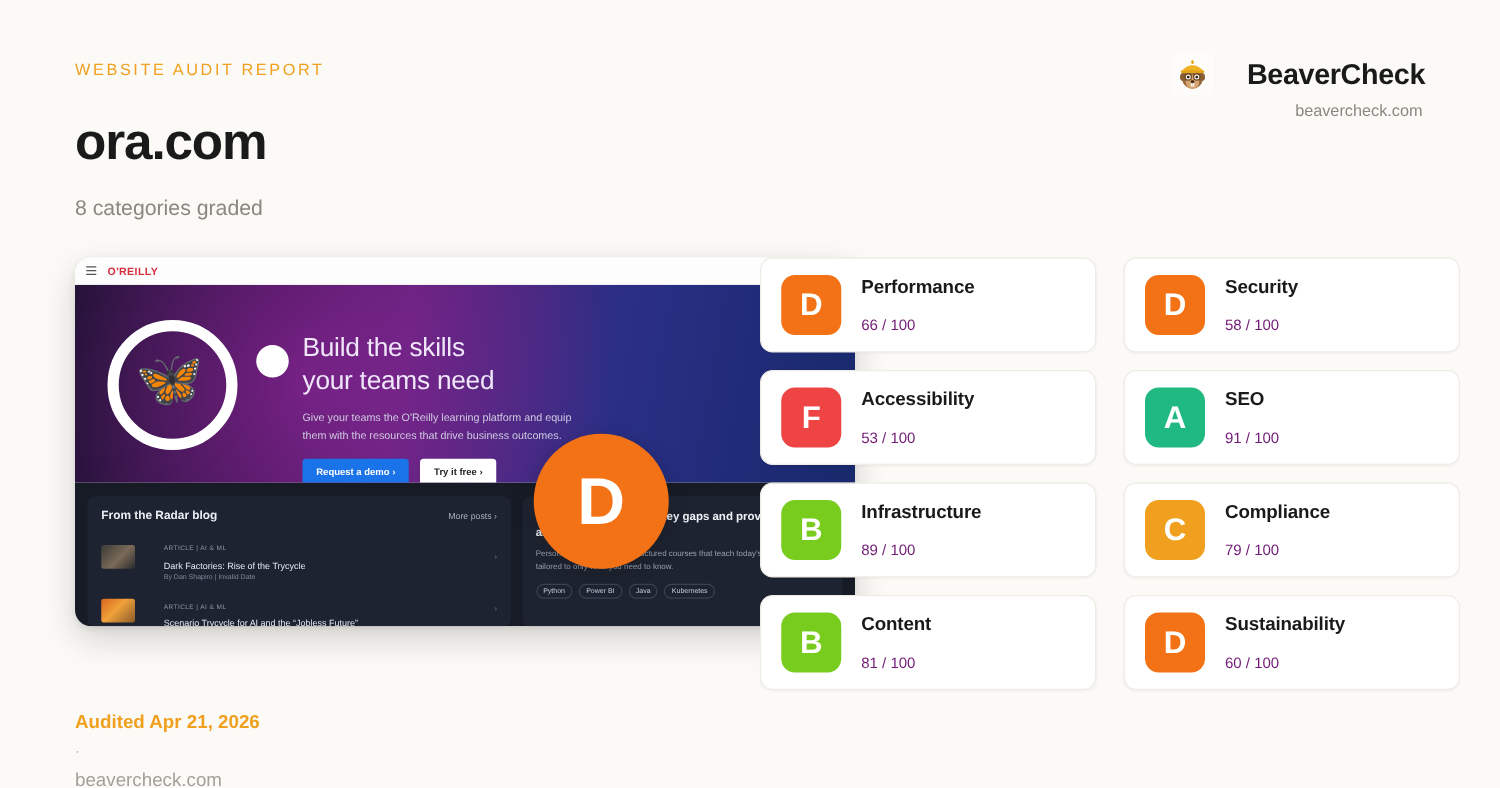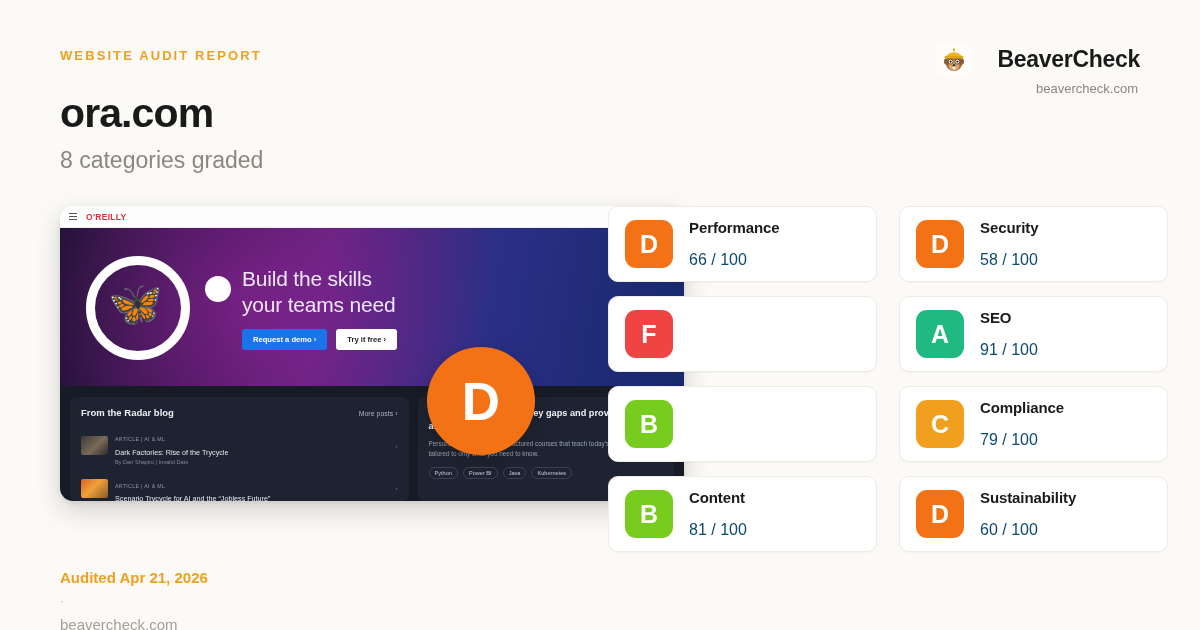--- a/index.html
+++ b/index.html
@@ -7,28 +7,28 @@
   body {
     background:#fbfaf7;
     font-family:"Liberation Sans", sans-serif;
     color:#1c1c1c;
     position:relative;
   }
 
   
   .header { position:absolute; left:60px; top:48px; }
   .kicker {
-    font-size:13px; font-weight:700; letter-spacing:2.1px;
+    font-size:13px; font-weight:400; letter-spacing:2.1px;
     color:#f0a01e; text-transform:uppercase;
   }
   .site-title {
     font-size:41px; font-weight:700; letter-spacing:-0.9px;
     color:#1a1a1a; margin-top:30px; line-height:1;
   }
-  .subtitle { font-size:23px; color:#8a8781; margin-top:13px; }
+  .subtitle { font-size:17px; color:#8a8781; margin-top:23px; }
 
   .brand {
     position:absolute; right:60px; top:42px;
     display:flex; flex-direction:column; align-items:flex-end;
   }
   .brand-row { display:flex; align-items:center; gap:27px; }
   .brand-logo {
     width:34px; height:34px; border-radius:5px; background:#fdfcfa;
     display:flex; align-items:center; justify-content:center;
   }
@@ -85,21 +85,21 @@
     padding:6px 11px; border-radius:3px;
   }
 
   .lower { height:115px; background:#161b26; display:flex; padding:11px 10px 0 10px; gap:9px; }
   .panel { background:#1d2330; border-radius:6px; padding:10px 11px; }
   .panel-l { flex:1.35; }
   .panel-r { flex:1; position:relative; overflow:hidden; }
   .panel-head { display:flex; align-items:baseline; }
   .panel-title { font-size:9.5px; font-weight:700; color:#eceff4; }
   .panel-more { margin-left:auto; font-size:7px; color:#aab2c0; }
-  .article { display:flex; gap:7px; margin-top:9px; align-items:center; }
+  .article { display:flex; gap:23px; margin-top:9px; align-items:center; }
   .thumb { width:27px; height:19px; border-radius:2px; flex:none; }
   .thumb.t1 { background:linear-gradient(135deg,#3b3a38,#7a6a58 55%,#2a2a2c); }
   .thumb.t2 { background:linear-gradient(135deg,#d9641f,#f0a23a 45%,#8a5a2a); }
   .art-meta { font-size:5.2px; color:#8f98a8; letter-spacing:.35px; }
   .art-title { font-size:7.2px; color:#e3e8ef; margin-top:2.5px; }
   .art-by { font-size:5.6px; color:#7f8899; margin-top:2px; }
   .art-chev { margin-left:auto; font-size:6px; color:#78808f; }
   .promo-title { font-size:9.2px; font-weight:700; color:#eef1f6; line-height:1.38; }
   .promo-p { font-size:6.4px; color:#98a1b0; line-height:1.52; margin-top:7px; }
   .tags { display:flex; gap:5px; margin-top:8px; flex-wrap:wrap; }
@@ -128,21 +128,21 @@
     background:#fff; border:1px solid #efece6; border-radius:10px;
     height:76px; display:flex; align-items:center; padding:0 16px; gap:16px;
     box-shadow:0 1px 2px rgba(20,18,14,.035);
   }
   .badge {
     width:48px; height:48px; border-radius:11px; flex:none;
     display:flex; align-items:center; justify-content:center;
     color:#fff; font-size:25px; font-weight:700; line-height:1;
   }
   .card-name { font-size:15px; font-weight:700; color:#1a1a1a; letter-spacing:-.1px; }
-  .card-score { font-size:16px; color:#0c4a6e; margin-top:15px; }
+  .card-score { font-size:12px; color:#701a75; margin-top:15px; }
 
   
   .footer {
     position:absolute; left:60px; top:569px;
     display:flex; align-items:baseline; gap:8px; font-size:15px;flex-direction:column;
   }
   .f-date { color:#f0a01e; font-weight:700; }
   .f-dot { color:#b8b5ae; font-size:12px; }
   .f-url { color:#a3a099; }
 </style>
@@ -195,20 +195,21 @@
 
     <div class="hero">
       <div class="hero-ring"></div>
       <div class="hero-butterfly">🦋</div>
       <div class="hero-dot"></div>
       <div class="hero-copy">
         <div class="hero-h1">
           <span>Build the skills</span><br>
           <span>your teams need</span>
         </div>
+        <div class="hero-p">Give your teams the O'Reilly learning platform and equip them with the resources that drive business outcomes.</div>
         <div class="hero-btns">
           <span class="btn-a">Request a demo  ›</span>
           <span class="btn-b">Try it free  ›</span>
         </div>
       </div>
     </div>
 
     <div class="lower">
       <div class="panel panel-l">
         <div class="panel-head">
@@ -264,32 +265,40 @@
   <div class="card">
     <span class="badge" style="background: rgb(244, 114, 22);">D</span>
     <span>
       <div class="card-name">Security</div>
       <div class="card-score">58 / 100</div>
     </span>
   </div>
 
   <div class="card">
     <span class="badge" style="background: rgb(238, 68, 68);">F</span>
+    <span>
+      <div class="card-name">Accessibility</div>
+      <div class="card-score">53 / 100</div>
+    </span>
   </div>
 
   <div class="card">
     <span class="badge" style="background: rgb(31, 185, 129);">A</span>
     <span>
       <div class="card-name">SEO</div>
       <div class="card-score">91 / 100</div>
     </span>
   </div>
 
   <div class="card">
     <span class="badge" style="background: rgb(120, 204, 30);">B</span>
+    <span>
+      <div class="card-name">Infrastructure</div>
+      <div class="card-score">89 / 100</div>
+    </span>
   </div>
 
   <div class="card">
     <span class="badge" style="background: rgb(240, 160, 30);">C</span>
     <span>
       <div class="card-name">Compliance</div>
       <div class="card-score">79 / 100</div>
     </span>
   </div>
 

